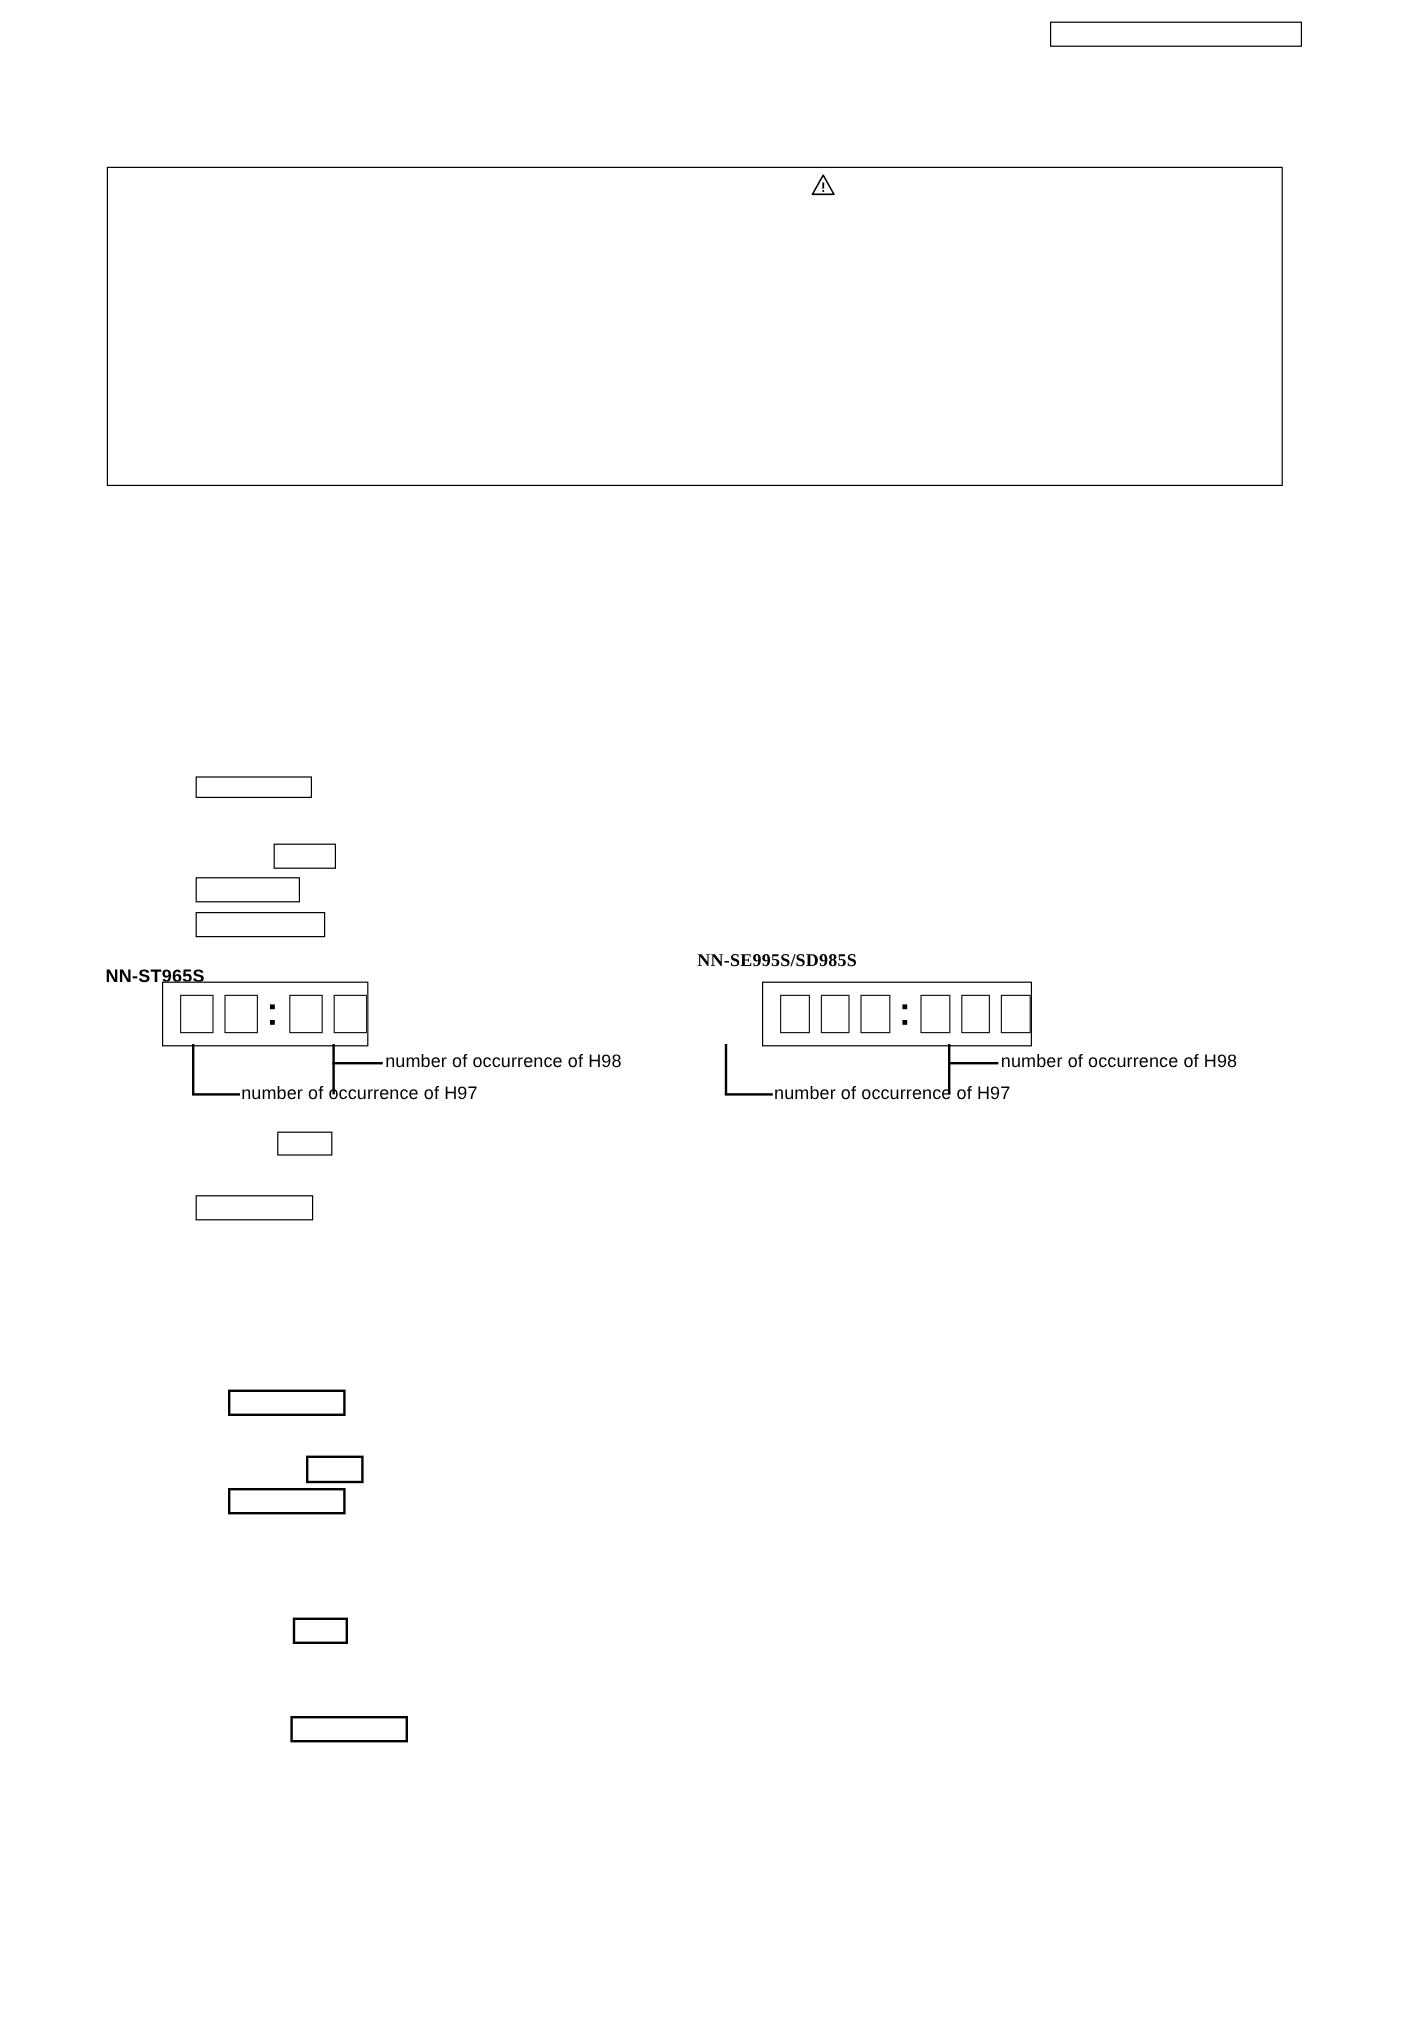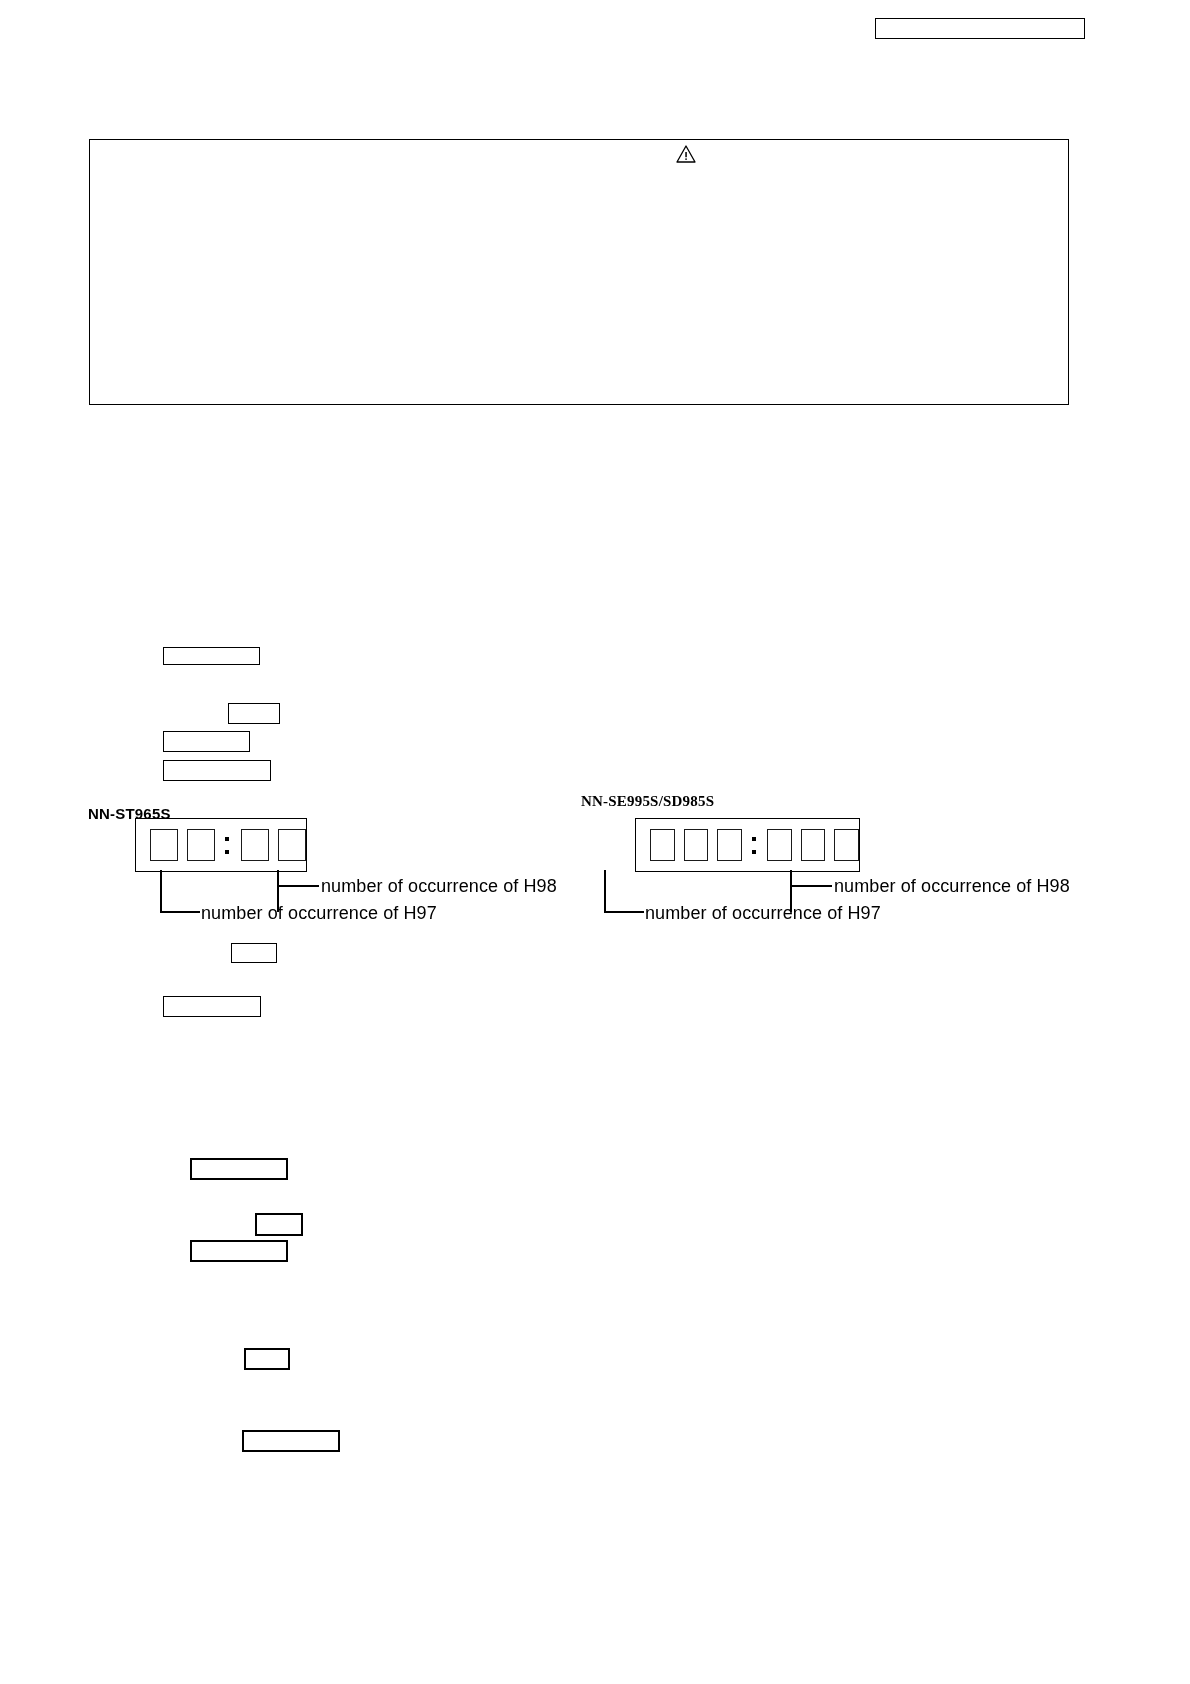--- a/index.html
+++ b/index.html
@@ -107,21 +107,21 @@
     width: 1.5px;
     background: #000000;
   }
   .lead-h {
     position: absolute;
     height: 1.5px;
     background: #000000;
   }
   .callout-text {
     position: absolute;
-    font-size: 18px;
+    font-size: 15px;
     white-space: nowrap;
     letter-spacing: 0.1px;
   }
 </style>
 </head>
 <body>
 
 <div id="page">
 
   <div class="box" id="header-box"></div>

